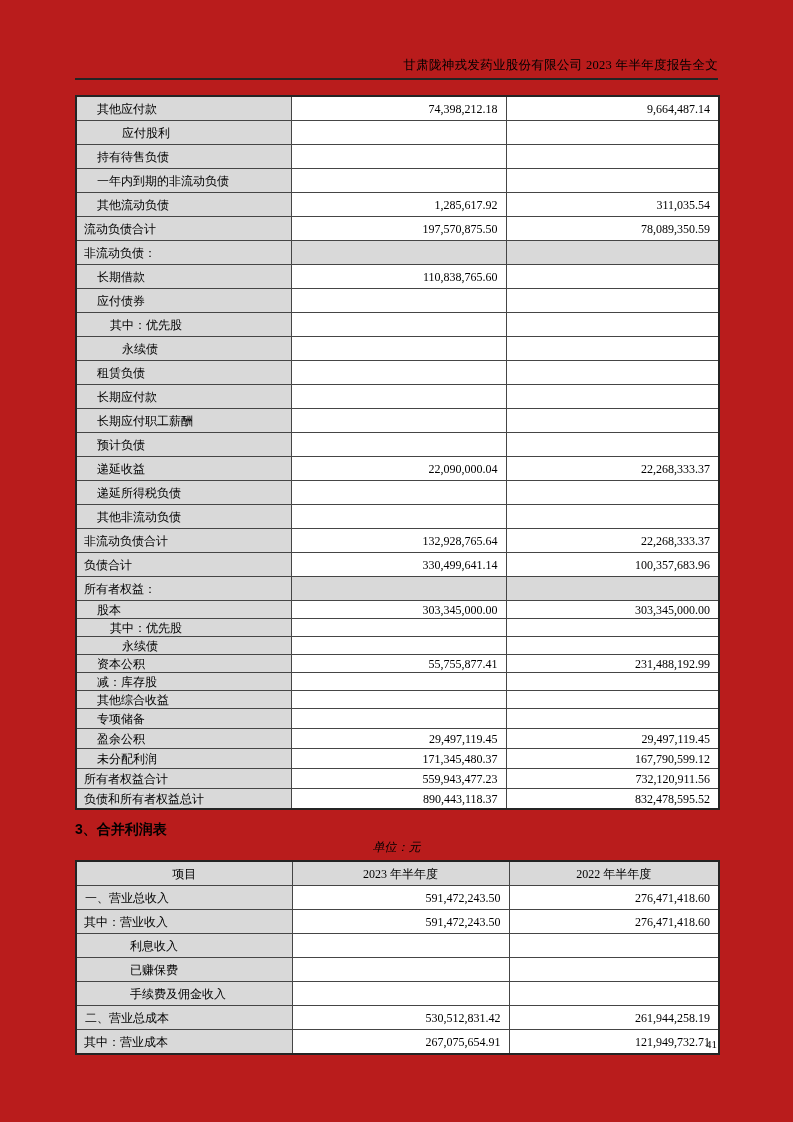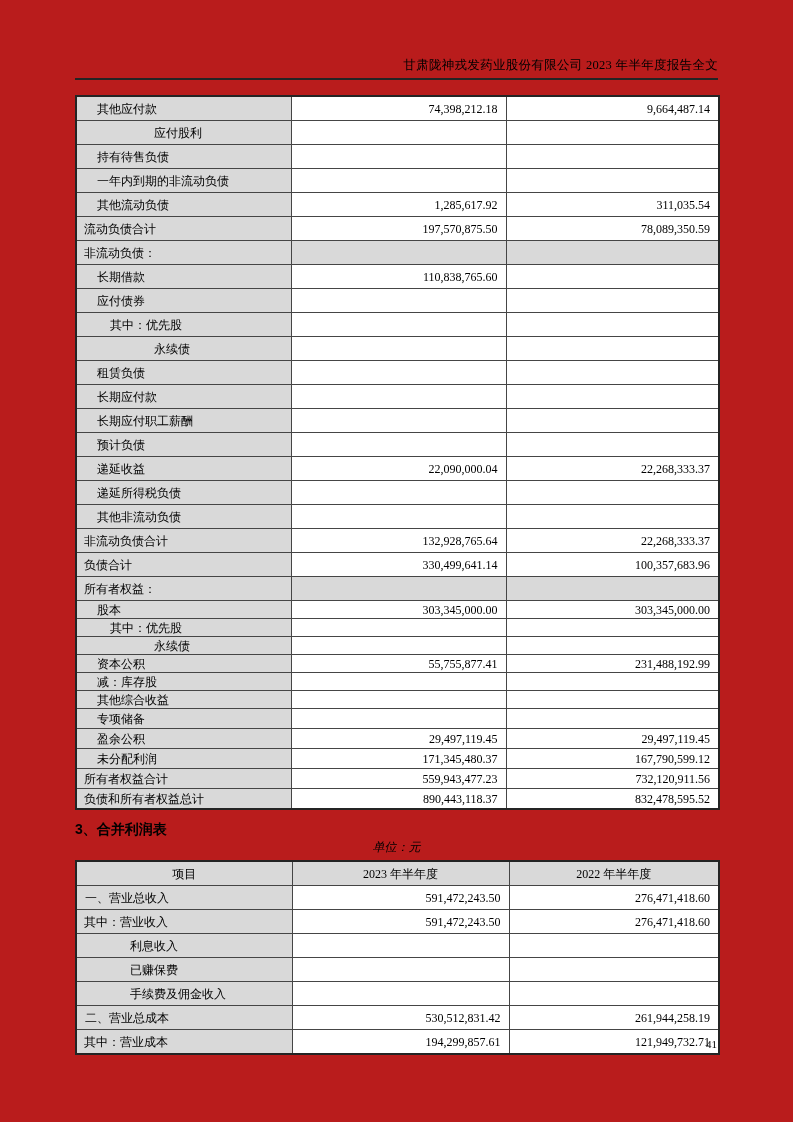--- a/index.html
+++ b/index.html
@@ -25,21 +25,21 @@
     border:1px solid var(--border);
     overflow:hidden;white-space:nowrap;
   }
   .label-cell{background:var(--cell-gray);padding-right:4px;}
   .value-cell{text-align:right;padding-right:8px;background:#fff;}
   tr.section-row .value-cell{background:var(--cell-gray);}
   
   .ind0{padding-left:7px;}
   .ind1{padding-left:20px;}
   .ind2{padding-left:33px;}
-  .ind3{padding-left:77px;}
+  .ind3{padding-left:45px;}
   
   table.income .ind0{padding-left:8px;}
   table.income .ind1{padding-left:7px;}
   table.income .ind2{padding-left:53px;}
   
   tr.rh-n > td{height:21px;}
   tr.rh-c > td{height:15px;}
   tr.rh-m > td{height:17px;}
   table.fin thead th{
     background:var(--cell-gray);font-weight:normal;text-align:center;
@@ -276,21 +276,21 @@
             <td class="value-cell"></td>
             <td class="value-cell"></td>
           </tr>
           <tr class="rh-n">
             <td class="label-cell ind0">二、营业总成本</td>
             <td class="value-cell">530,512,831.42</td>
             <td class="value-cell">261,944,258.19</td>
           </tr>
           <tr class="rh-n">
             <td class="label-cell ind1">其中：营业成本</td>
-            <td class="value-cell">194,299,857.61</td>
+            <td class="value-cell">267,075,654.91</td>
             <td class="value-cell">121,949,732.71</td>
           </tr>
         </tbody>
     </table>
 
   </div>
 
   <div class="page-number">41</div>
 </div>
 

